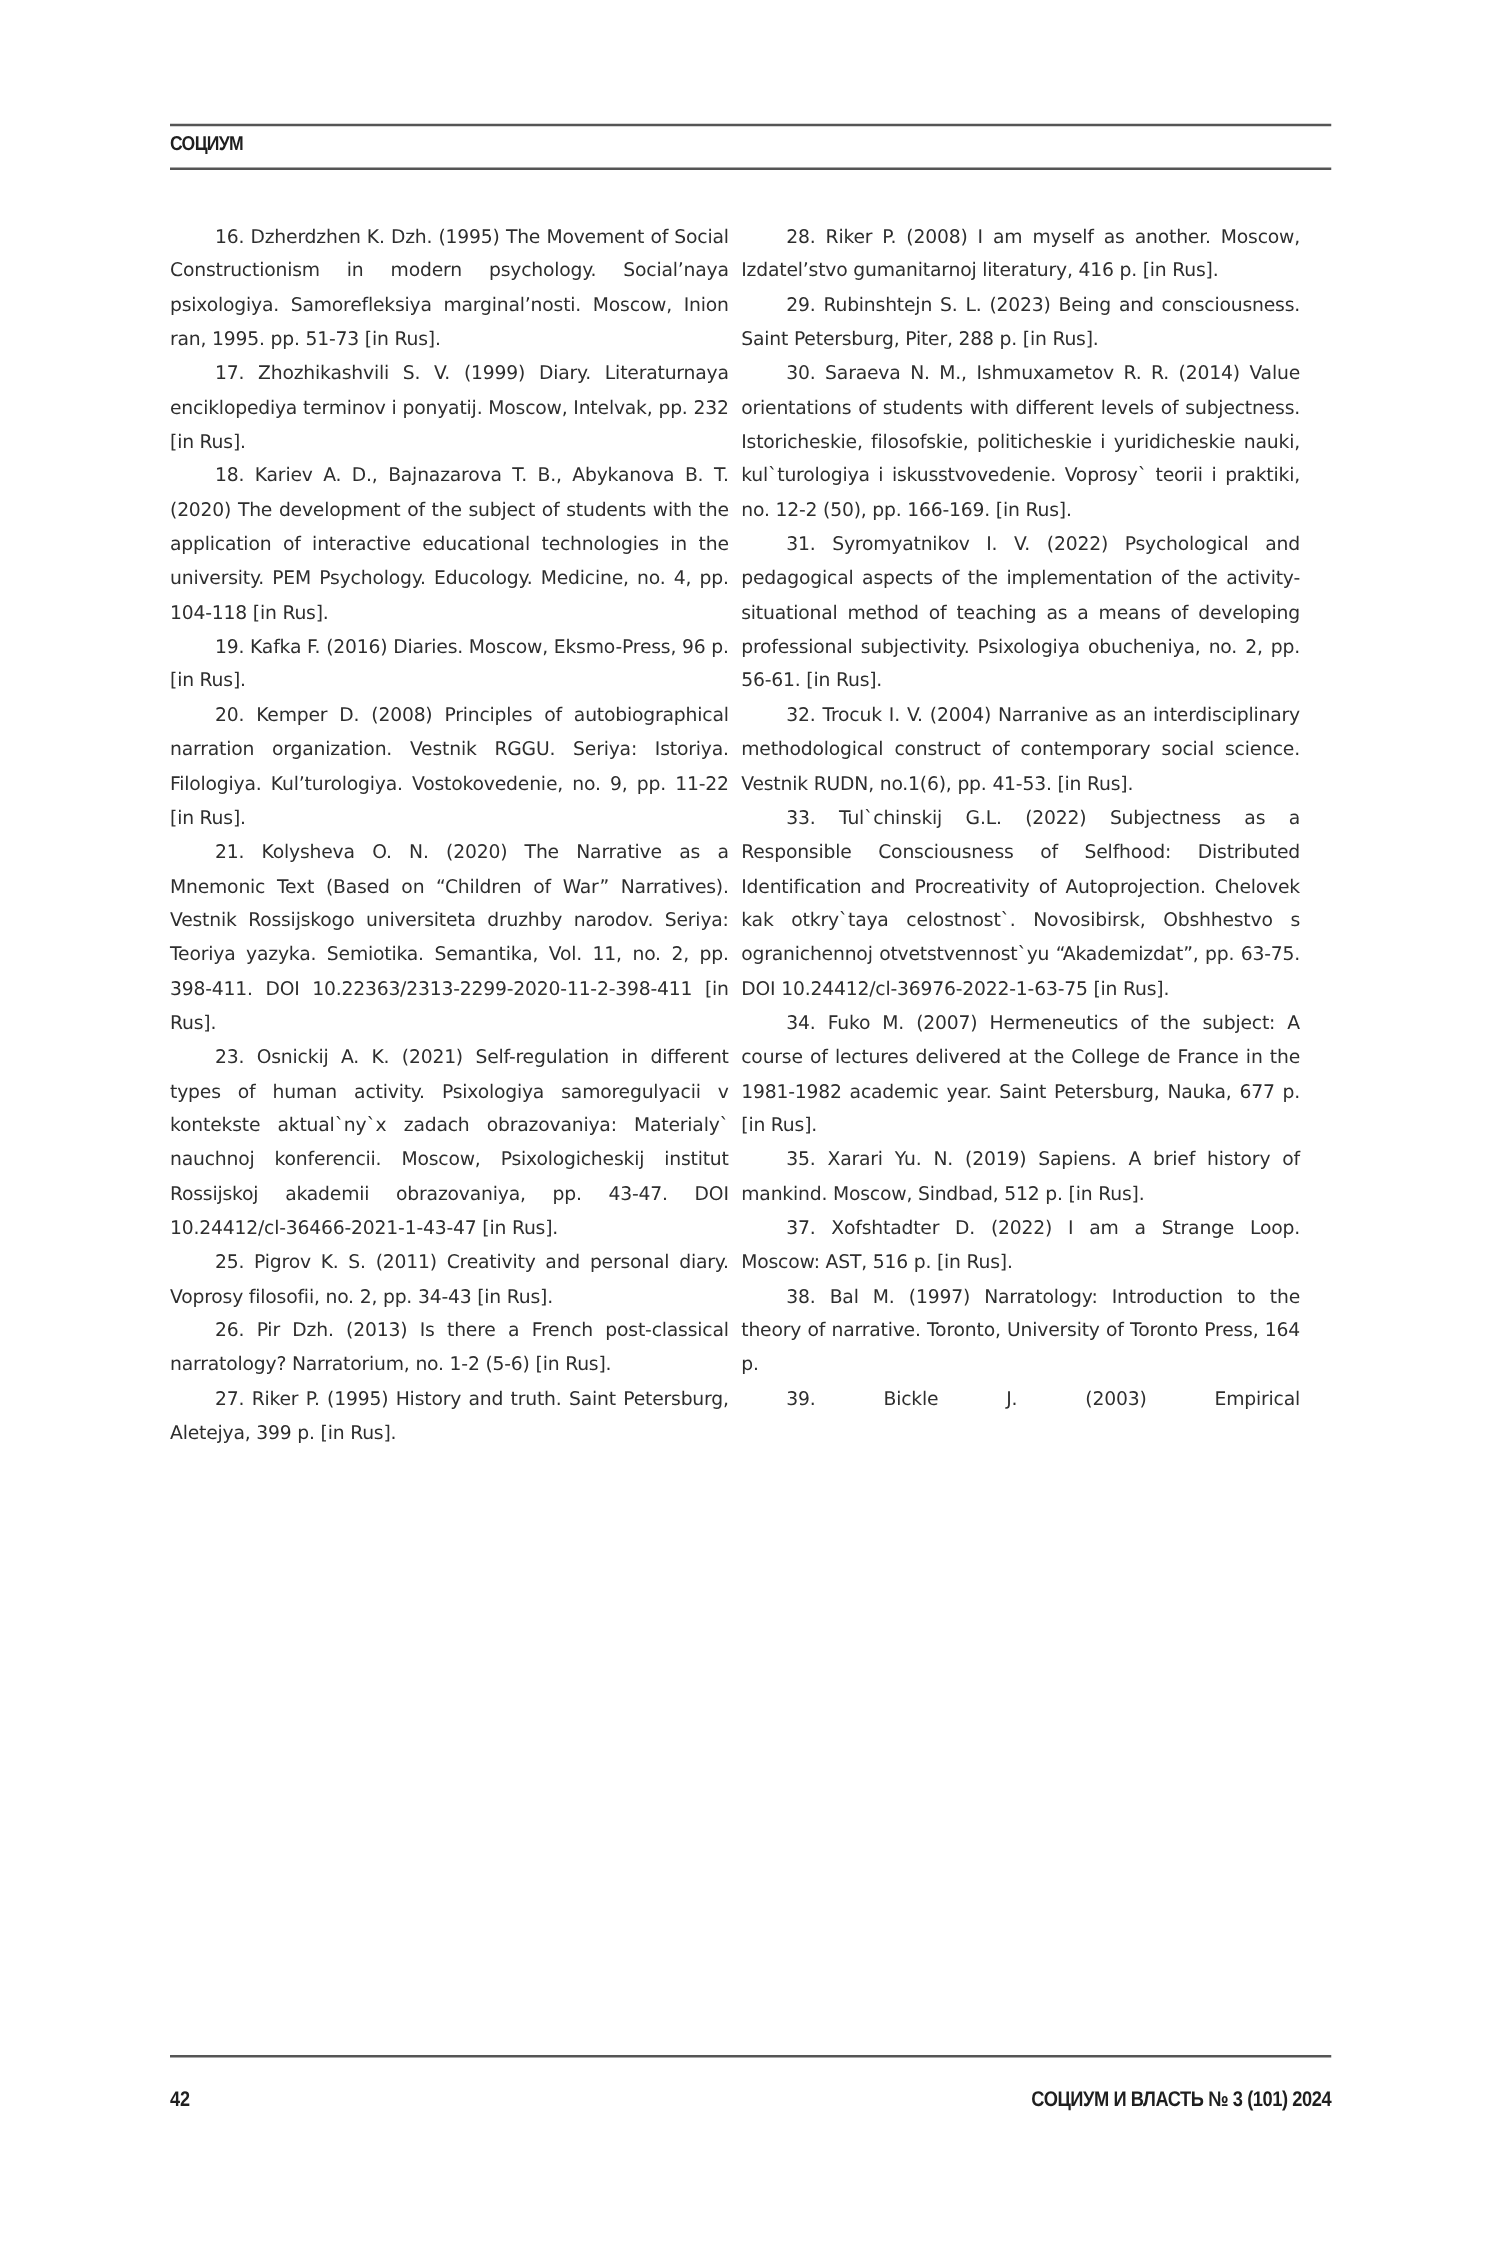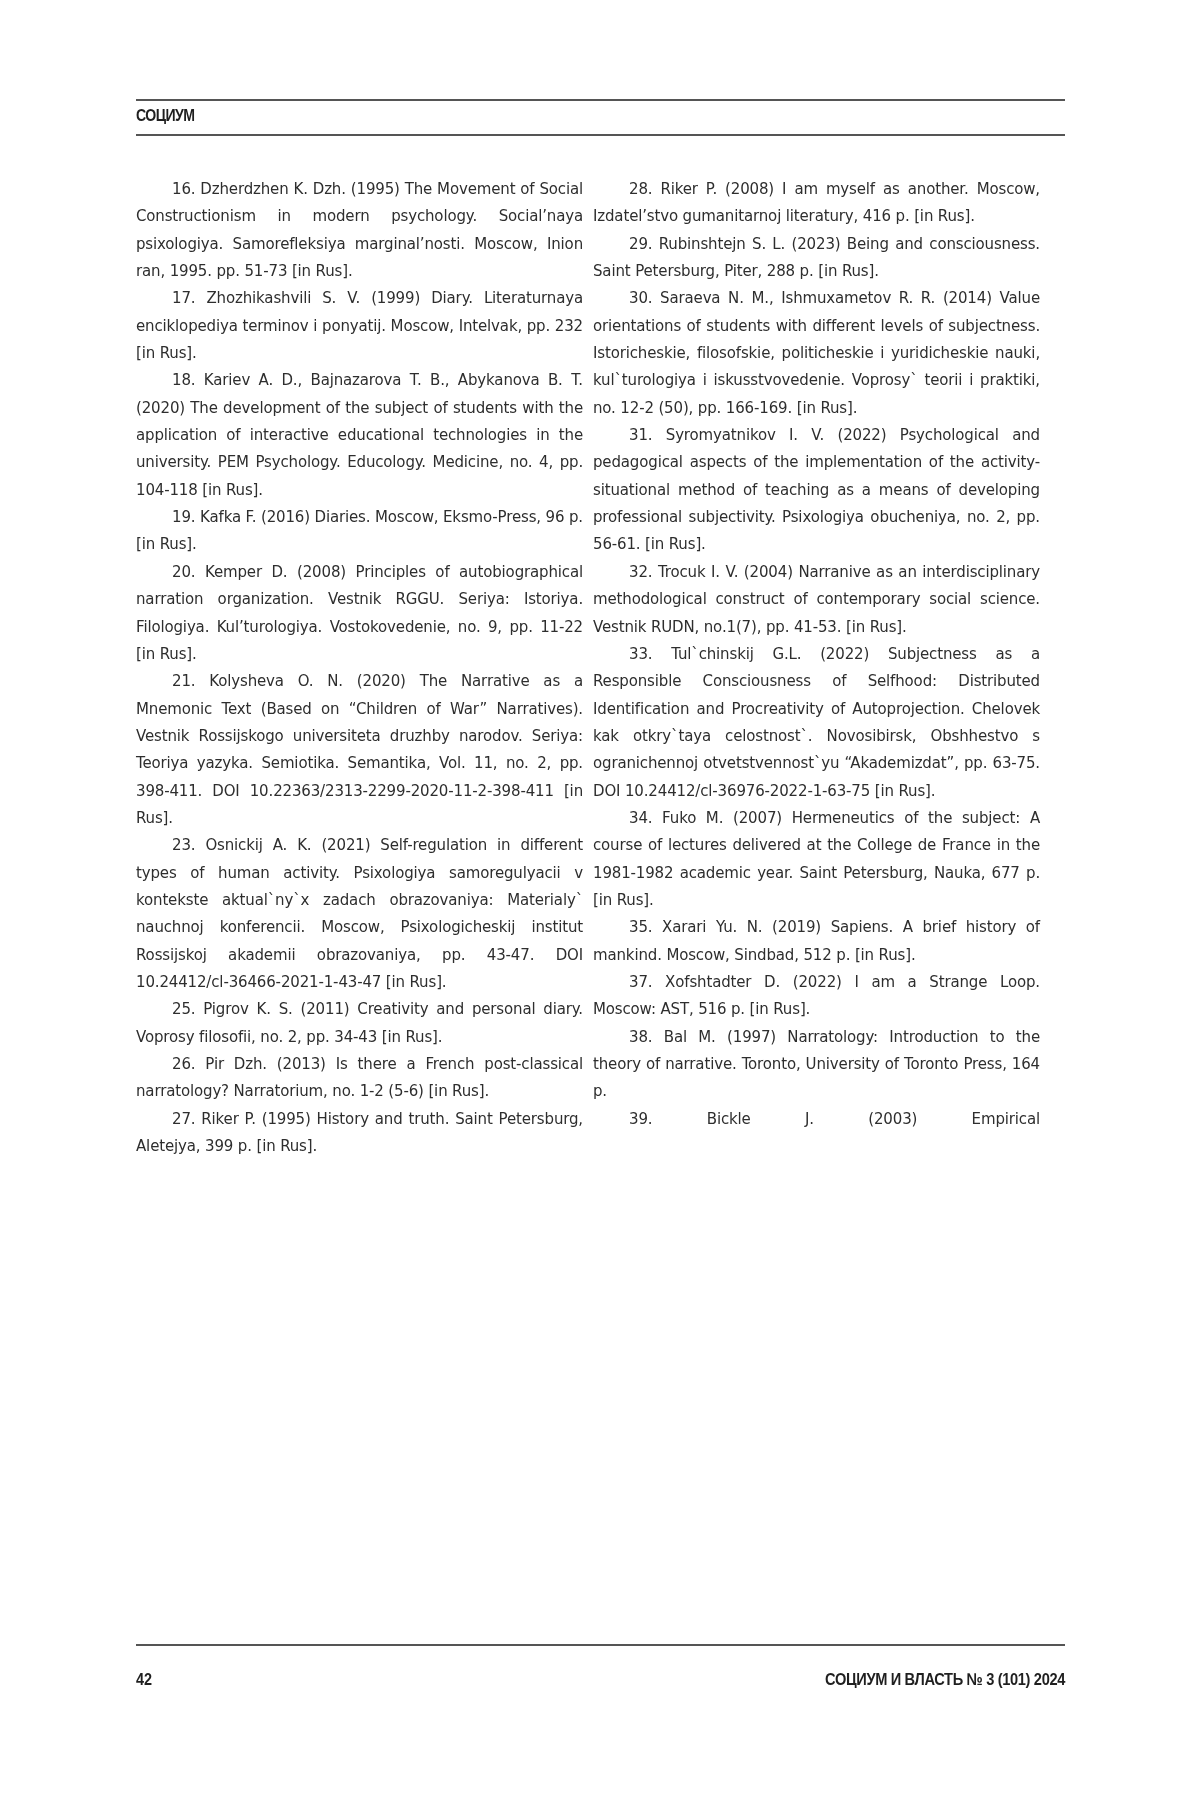--- a/index.html
+++ b/index.html
@@ -97,21 +97,21 @@
   <p class="ref">25. Pigrov K. S. (2011) Creativity and personal diary. Voprosy filosofii, no. 2, pp. 34-43 [in Rus].</p>
   <p class="ref">26. Pir Dzh. (2013) Is there a French post-classical narratology? Narratorium, no. 1-2 (5-6) [in Rus].</p>
   <p class="ref">27. Riker P. (1995) History and truth. Saint Petersburg, Aletejya, 399 p. [in Rus].</p>
 </div>
 
 <div class="column right">
   <p class="ref">28. Riker P. (2008) I am myself as another. Moscow, Izdatel’stvo gumanitarnoj literatury, 416 p. [in Rus].</p>
   <p class="ref">29. Rubinshtejn S. L. (2023) Being and consciousness. Saint Petersburg, Piter, 288 p. [in Rus].</p>
   <p class="ref">30. Saraeva N. M., Ishmuxametov R. R. (2014) Value orientations of students with different levels of subjectness. Istoricheskie, filosofskie, politicheskie i yuridicheskie nauki, kul`turologiya i iskusstvovedenie. Voprosy` teorii i praktiki, no. 12-2 (50), pp. 166-169. [in Rus].</p>
   <p class="ref">31. Syromyatnikov I. V. (2022) Psychological and pedagogical aspects of the implementation of the activity-situational method of teaching as a means of developing professional subjectivity. Psixologiya obucheniya, no. 2, pp. 56-61. [in Rus].</p>
-  <p class="ref">32. Trocuk I. V. (2004) Narranive as an interdisciplinary methodological construct of contemporary social science. Vestnik RUDN, no.1(7), pp. 41-53. [in Rus].</p>
+  <p class="ref">32. Trocuk I. V. (2004) Narranive as an interdisciplinary methodological construct of contemporary social science. Vestnik RUDN, no.1(6), pp. 41-53. [in Rus].</p>
   <p class="ref">33. Tul`chinskij G.L. (2022) Subjectness as a Responsible Consciousness of Selfhood: Distributed Identification and Procreativity of Autoprojection. Chelovek kak otkry`taya celostnost`. Novosibirsk, Obshhestvo s ogranichennoj otvetstvennost`yu “Akademizdat”, pp. 63-75. DOI 10.24412/cl-36976-2022-1-63-75 [in Rus].</p>
   <p class="ref">34. Fuko M. (2007) Hermeneutics of the subject: A course of lectures delivered at the College de France in the 1981-1982 academic year. Saint Petersburg, Nauka, 677 p. [in Rus].</p>
   <p class="ref">35. Xarari Yu. N. (2019) Sapiens. A brief history of mankind. Moscow, Sindbad, 512 p. [in Rus].</p>
   <p class="ref">37. Xofshtadter D. (2022) I am a Strange Loop. Moscow: AST, 516 p. [in Rus].</p>
   <p class="ref">38. Bal M. (1997) Narratology: Introduction to the theory of narrative. Toronto, University of Toronto Press, 164 p.</p>
   <p class="ref" style="text-align-last: justify;">39. Bickle J. (2003) Empirical</p>
 </div>
 
 <div class="rule bottom"></div>
 <div class="page-number">42</div>

